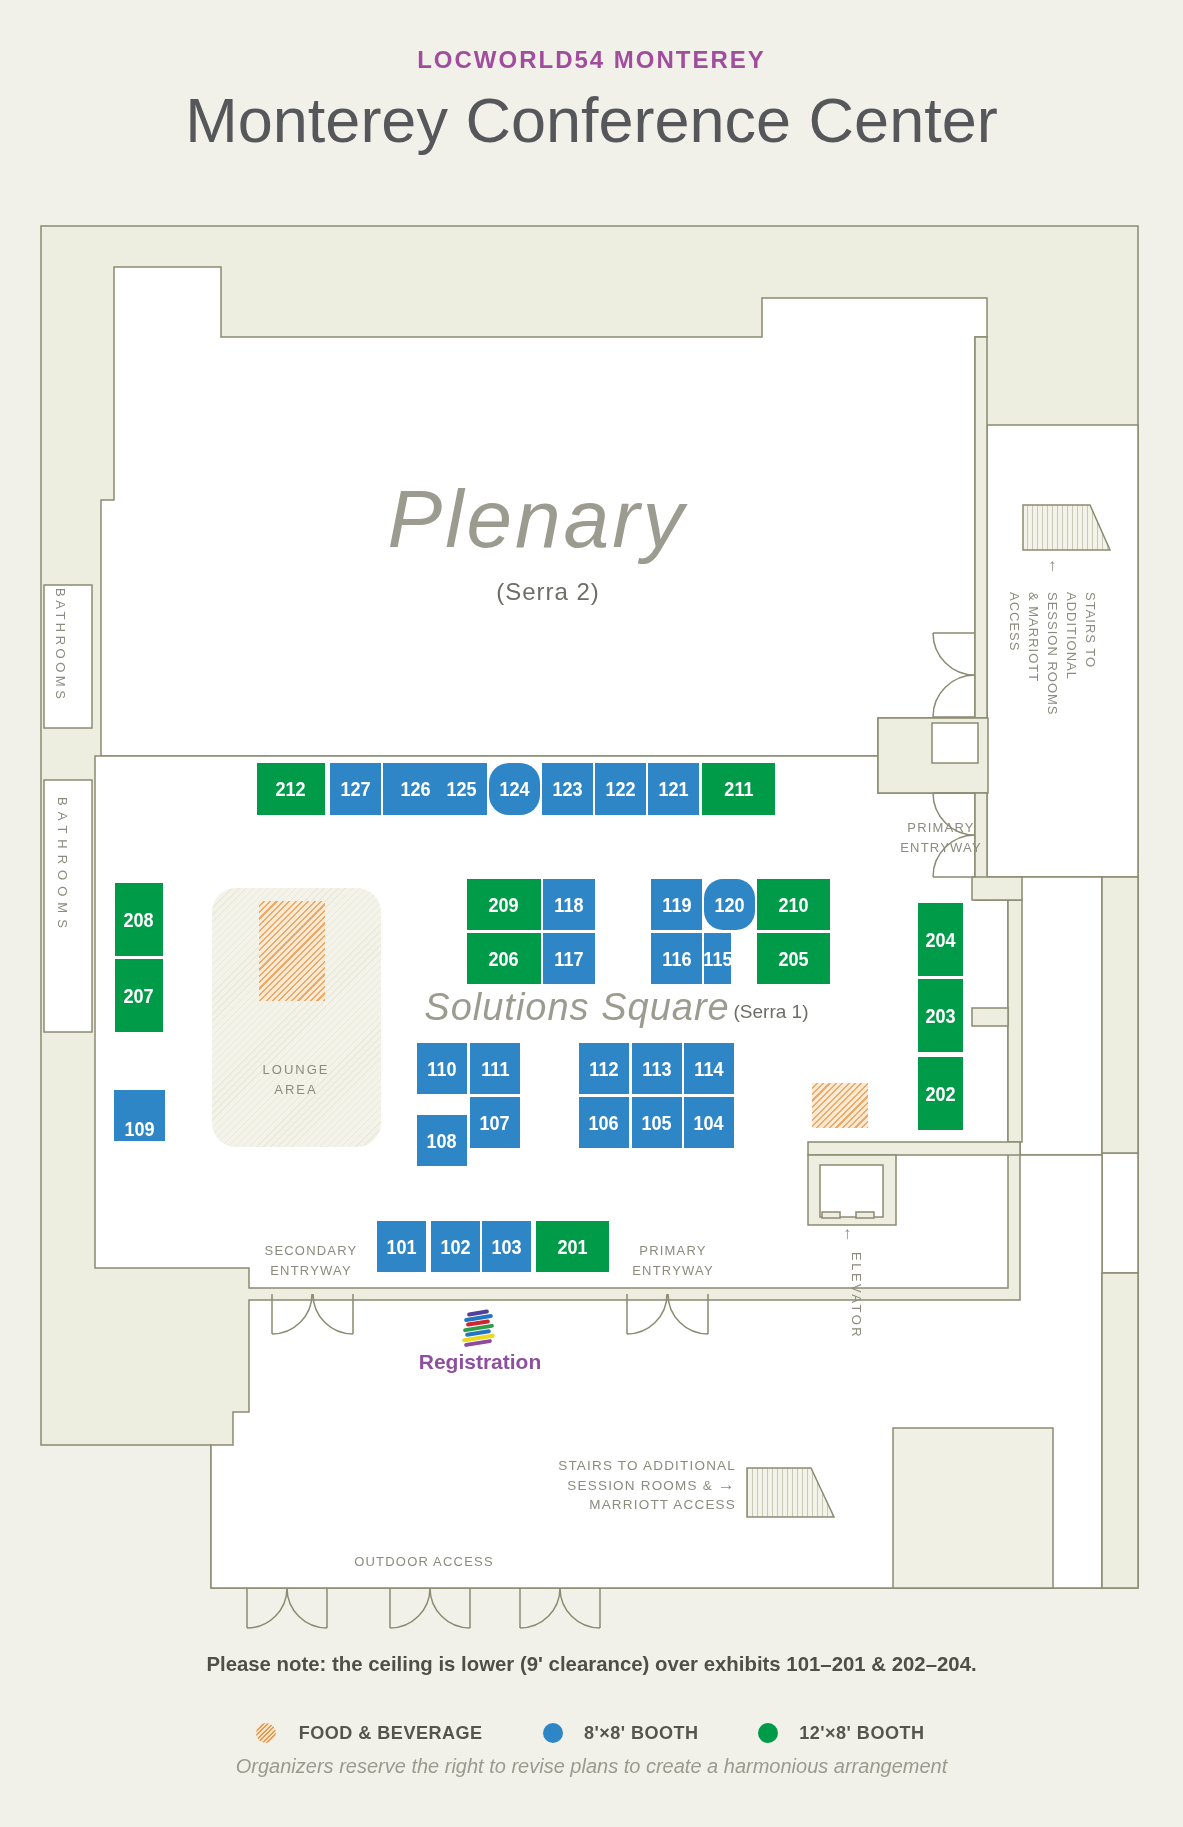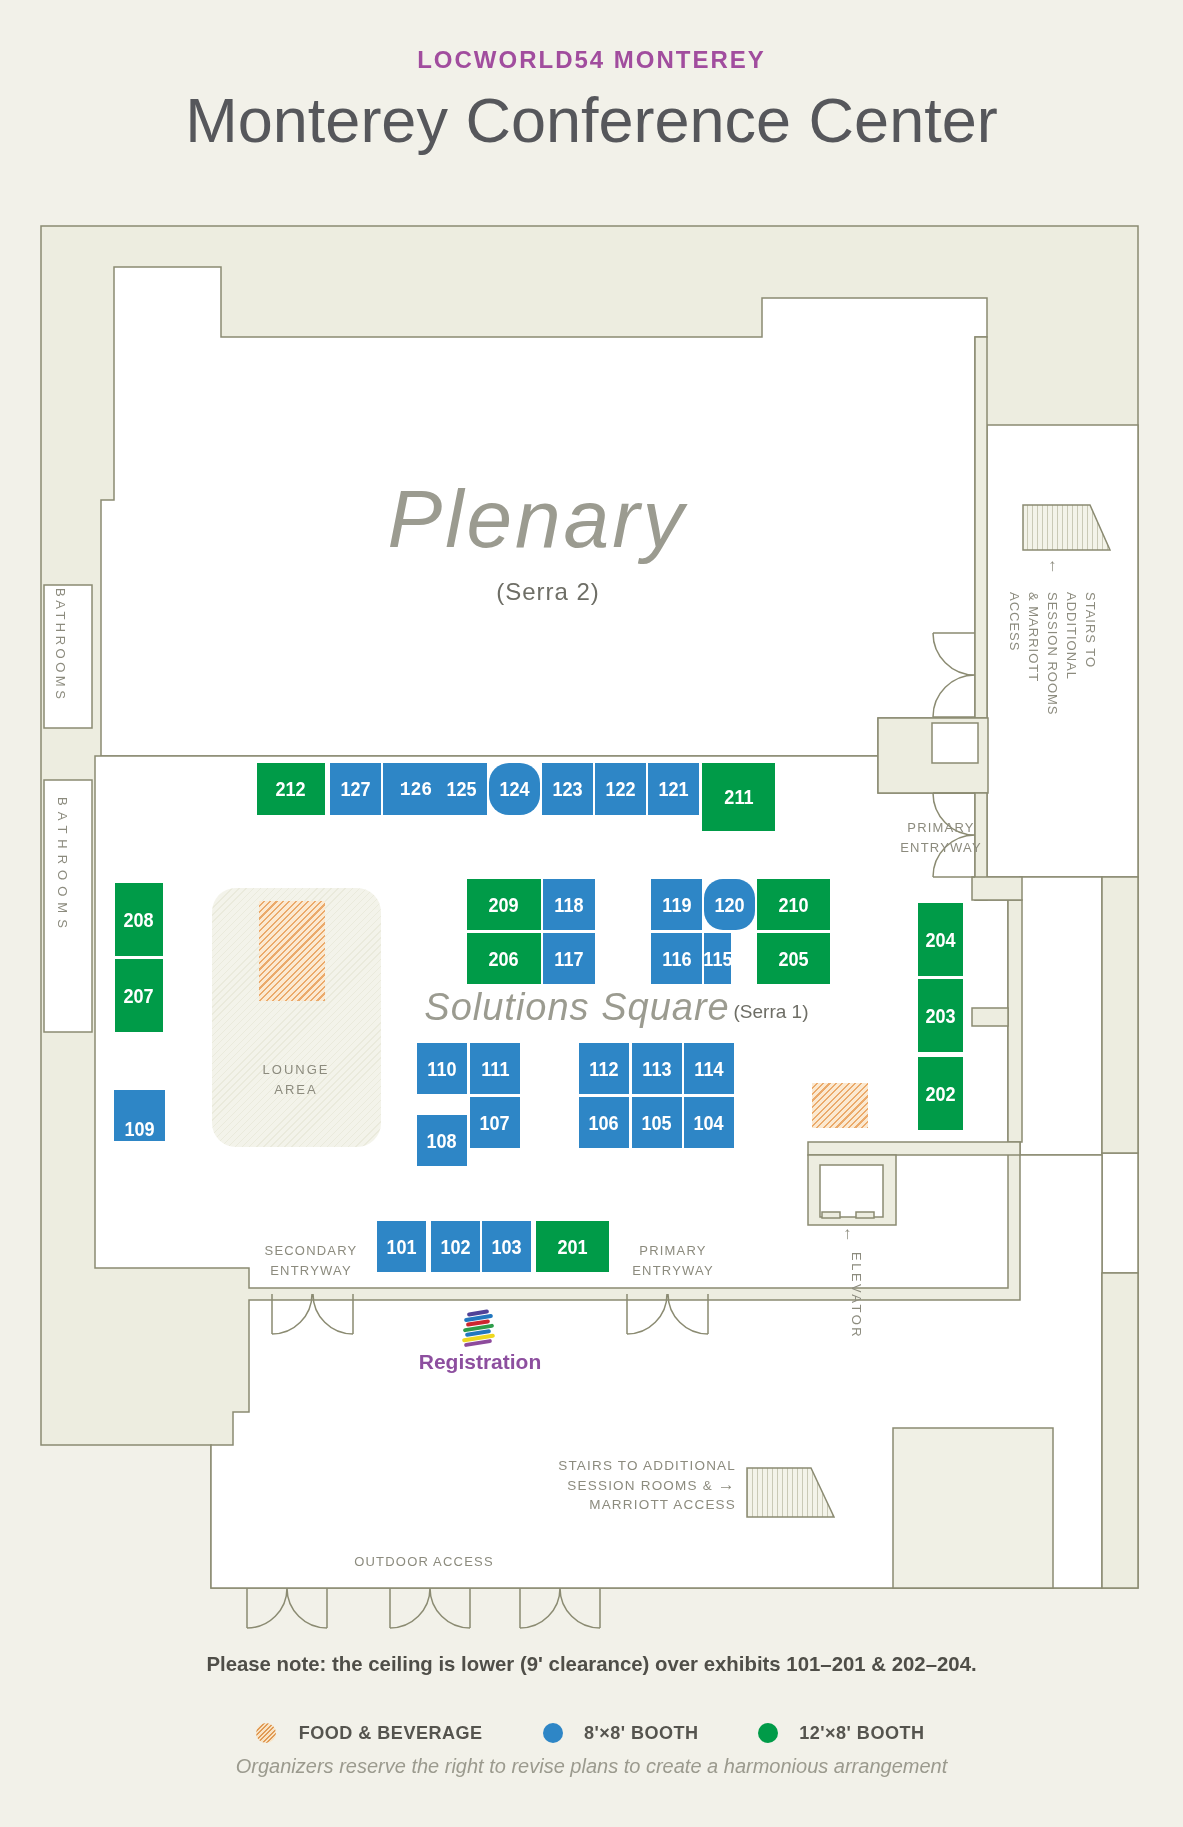--- a/index.html
+++ b/index.html
@@ -109,39 +109,39 @@
 
   <div class="lounge"></div>
 
   <div id="booths">
       <div class="booth b12" style="left: 257px; top: 763px; width: 68px; height: 52px;">
         <span>212</span>
       </div>
       <div class="booth b8" style="left: 330px; top: 763px; width: 51px; height: 52px;">
         <span>127</span>
       </div>
-      <div class="booth b8" style="left: 383px; top: 763px; width: 66px; height: 52px; font-family: Liberation Mono, monospace;">
+      <div class="booth b8" style="left: 383px; top: 763px; width: 66px; height: 52px;">
         <span>126</span>
       </div>
       <div class="booth b8" style="left: 436px; top: 763px; width: 51px; height: 52px;">
         <span>125</span>
       </div>
       <div class="booth b8" style="left: 489px; top: 763px; width: 51px; height: 52px; border-radius: 20px;">
         <span>124</span>
       </div>
       <div class="booth b8" style="left: 542px; top: 763px; width: 51px; height: 52px;">
         <span>123</span>
       </div>
       <div class="booth b8" style="left: 595px; top: 763px; width: 51px; height: 52px;">
         <span>122</span>
       </div>
       <div class="booth b8" style="left: 648px; top: 763px; width: 51px; height: 52px;">
         <span>121</span>
       </div>
-      <div class="booth b12" style="left: 702px; top: 763px; width: 73px; height: 68px;">
+      <div class="booth b12" style="left: 702px; top: 763px; width: 73px; height: 52px;">
         <span>211</span>
       </div>
       <div class="booth b12" style="left: 467px; top: 879px; width: 74px; height: 51px;">
         <span>209</span>
       </div>
       <div class="booth b8" style="left: 543px; top: 879px; width: 52px; height: 51px;">
         <span>118</span>
       </div>
       <div class="booth b12" style="left: 467px; top: 933px; width: 74px; height: 51px;">
         <span>206</span>

